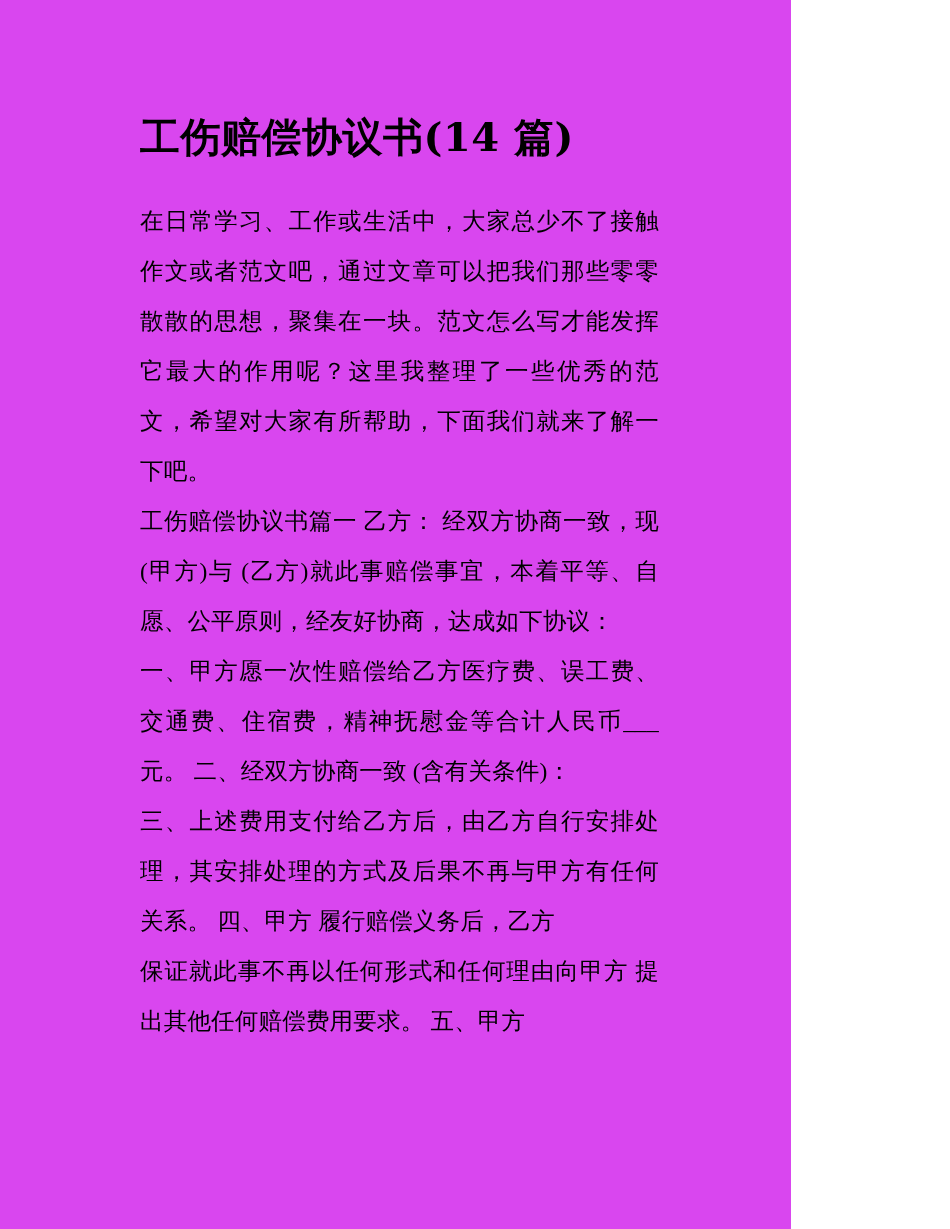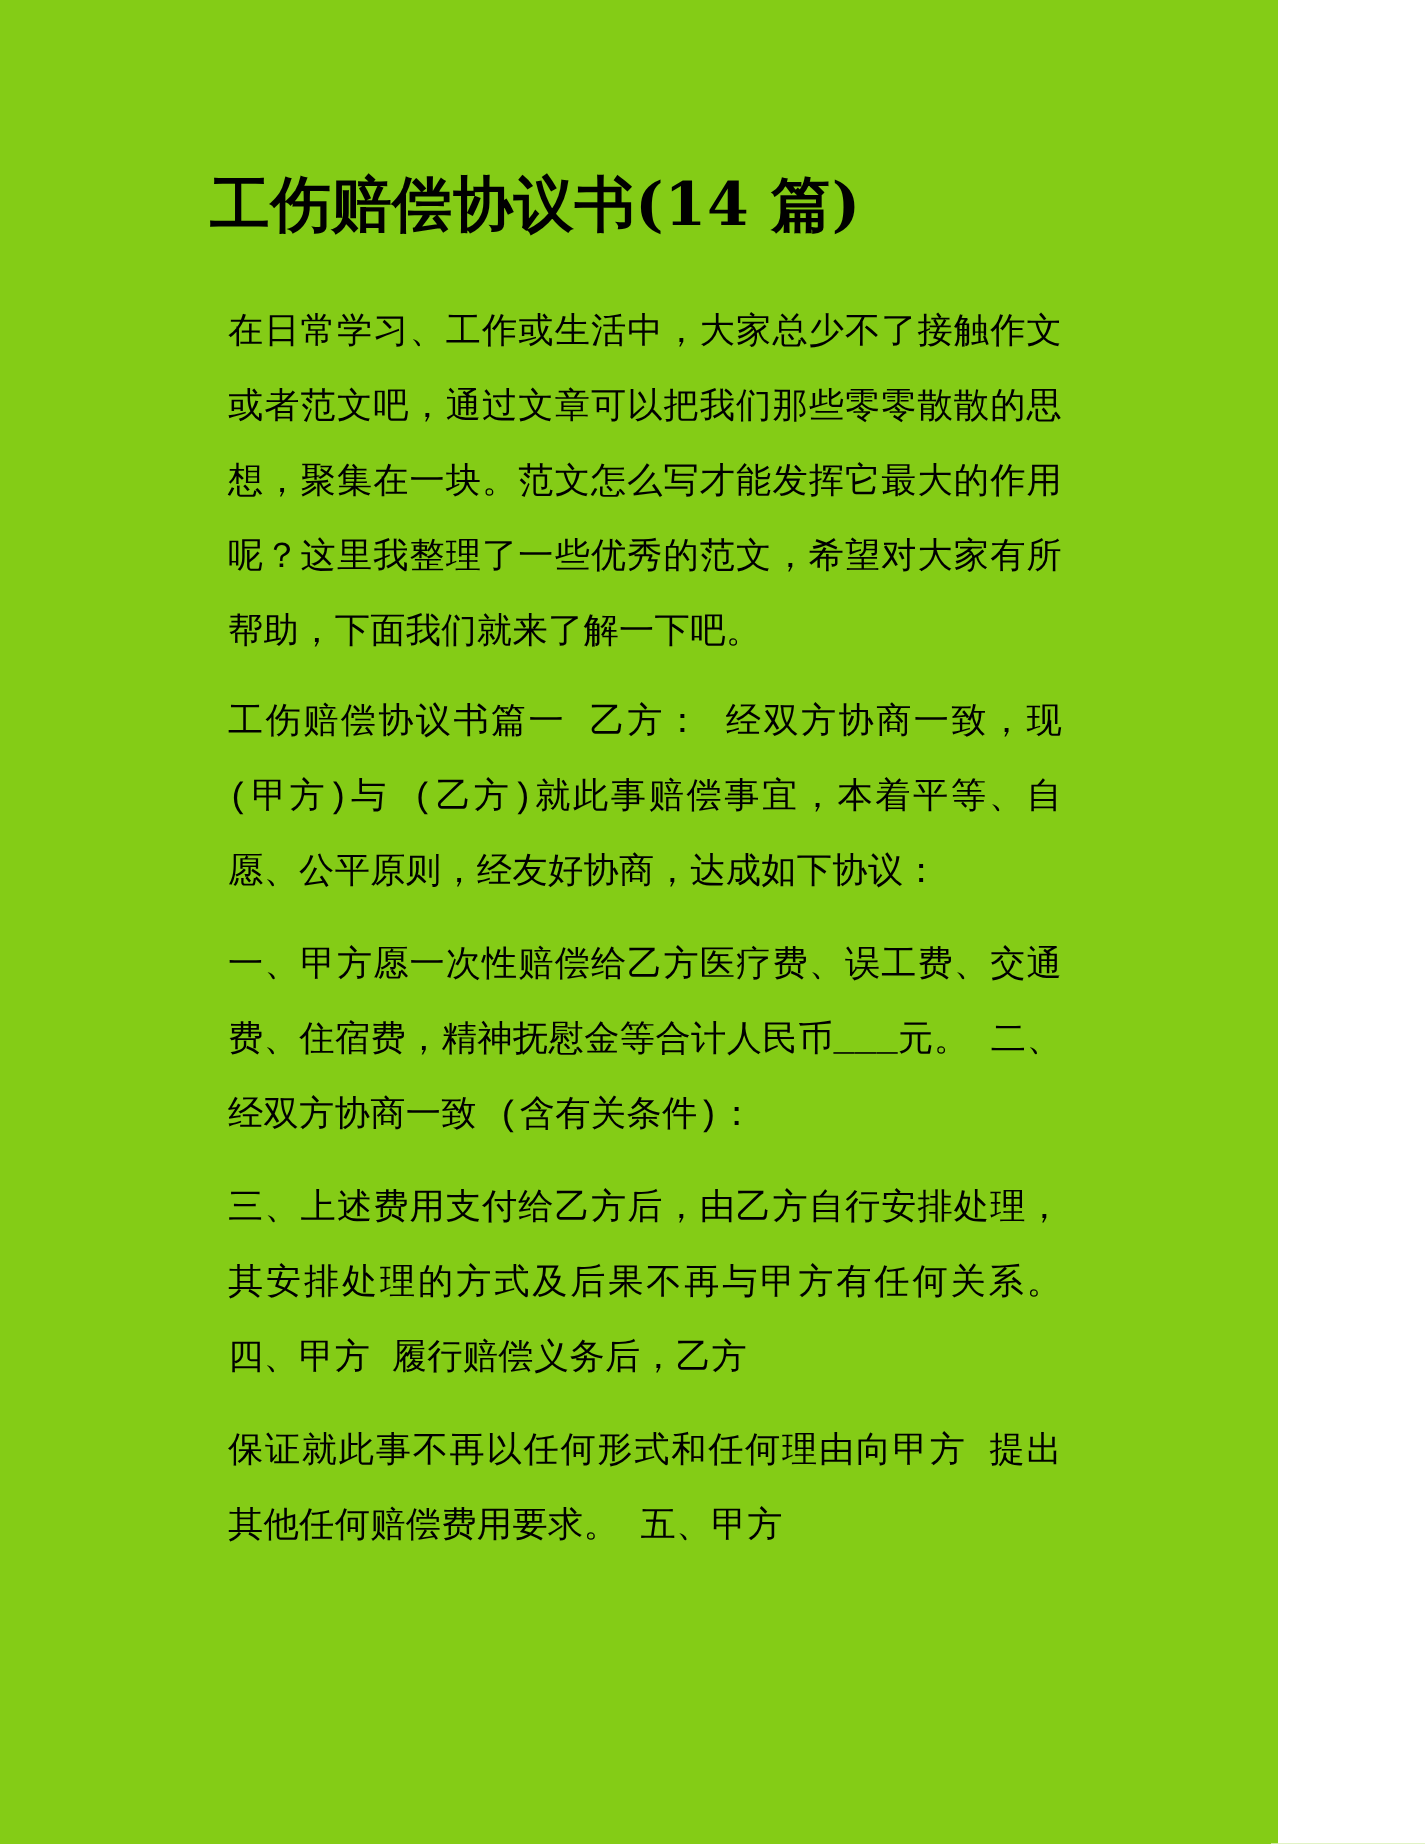--- a/index.html
+++ b/index.html
@@ -9,48 +9,47 @@
   }
   body {
     width: 950px;
     height: 1229px;
     font-family: "Liberation Serif", "DejaVu Serif", serif;
     color: #000000;
     overflow: hidden;
   }
   .page {
     position: relative;
-    width: 852px;
+    width: 791px;
     height: 1229px;
     box-sizing: border-box;
     padding: 112px 132px 0 140px;
-    background: #84cc16;
+    background: #d946ef;
   }
   .doc-title {
     font-family: "DejaVu Serif", "Liberation Serif", serif;
     font-size: 40px;
     font-weight: 700;
     line-height: 1.25;
     letter-spacing: 0.5px;
     margin: 0 0 34px 0;
     white-space: nowrap;
   }
   .body-text {
     font-size: 23.5px;
     line-height: 50px;
     text-align: justify;
     letter-spacing: 0.2px;
   }
   .para {
-    margin: 12px;
+    margin: 0;
     text-indent: 0;
   }
   .para + .para {
     margin-top: 0;
-    font-family: Liberation Mono, monospace;
   }
 </style>
 </head>
 <body>
 
 <div class="page">
   <h1 class="doc-title">工伤赔偿协议书(14 篇)</h1>
   <div class="body-text">
     <p class="para">在日常学习、工作或生活中，大家总少不了接触作文或者范文吧，通过文章可以把我们那些零零散散的思想，聚集在一块。范文怎么写才能发挥它最大的作用呢？这里我整理了一些优秀的范文，希望对大家有所帮助，下面我们就来了解一下吧。</p>
     <p class="para">工伤赔偿协议书篇一 乙方： 经双方协商一致，现 (甲方)与 (乙方)就此事赔偿事宜，本着平等、自愿、公平原则，经友好协商，达成如下协议：</p>

